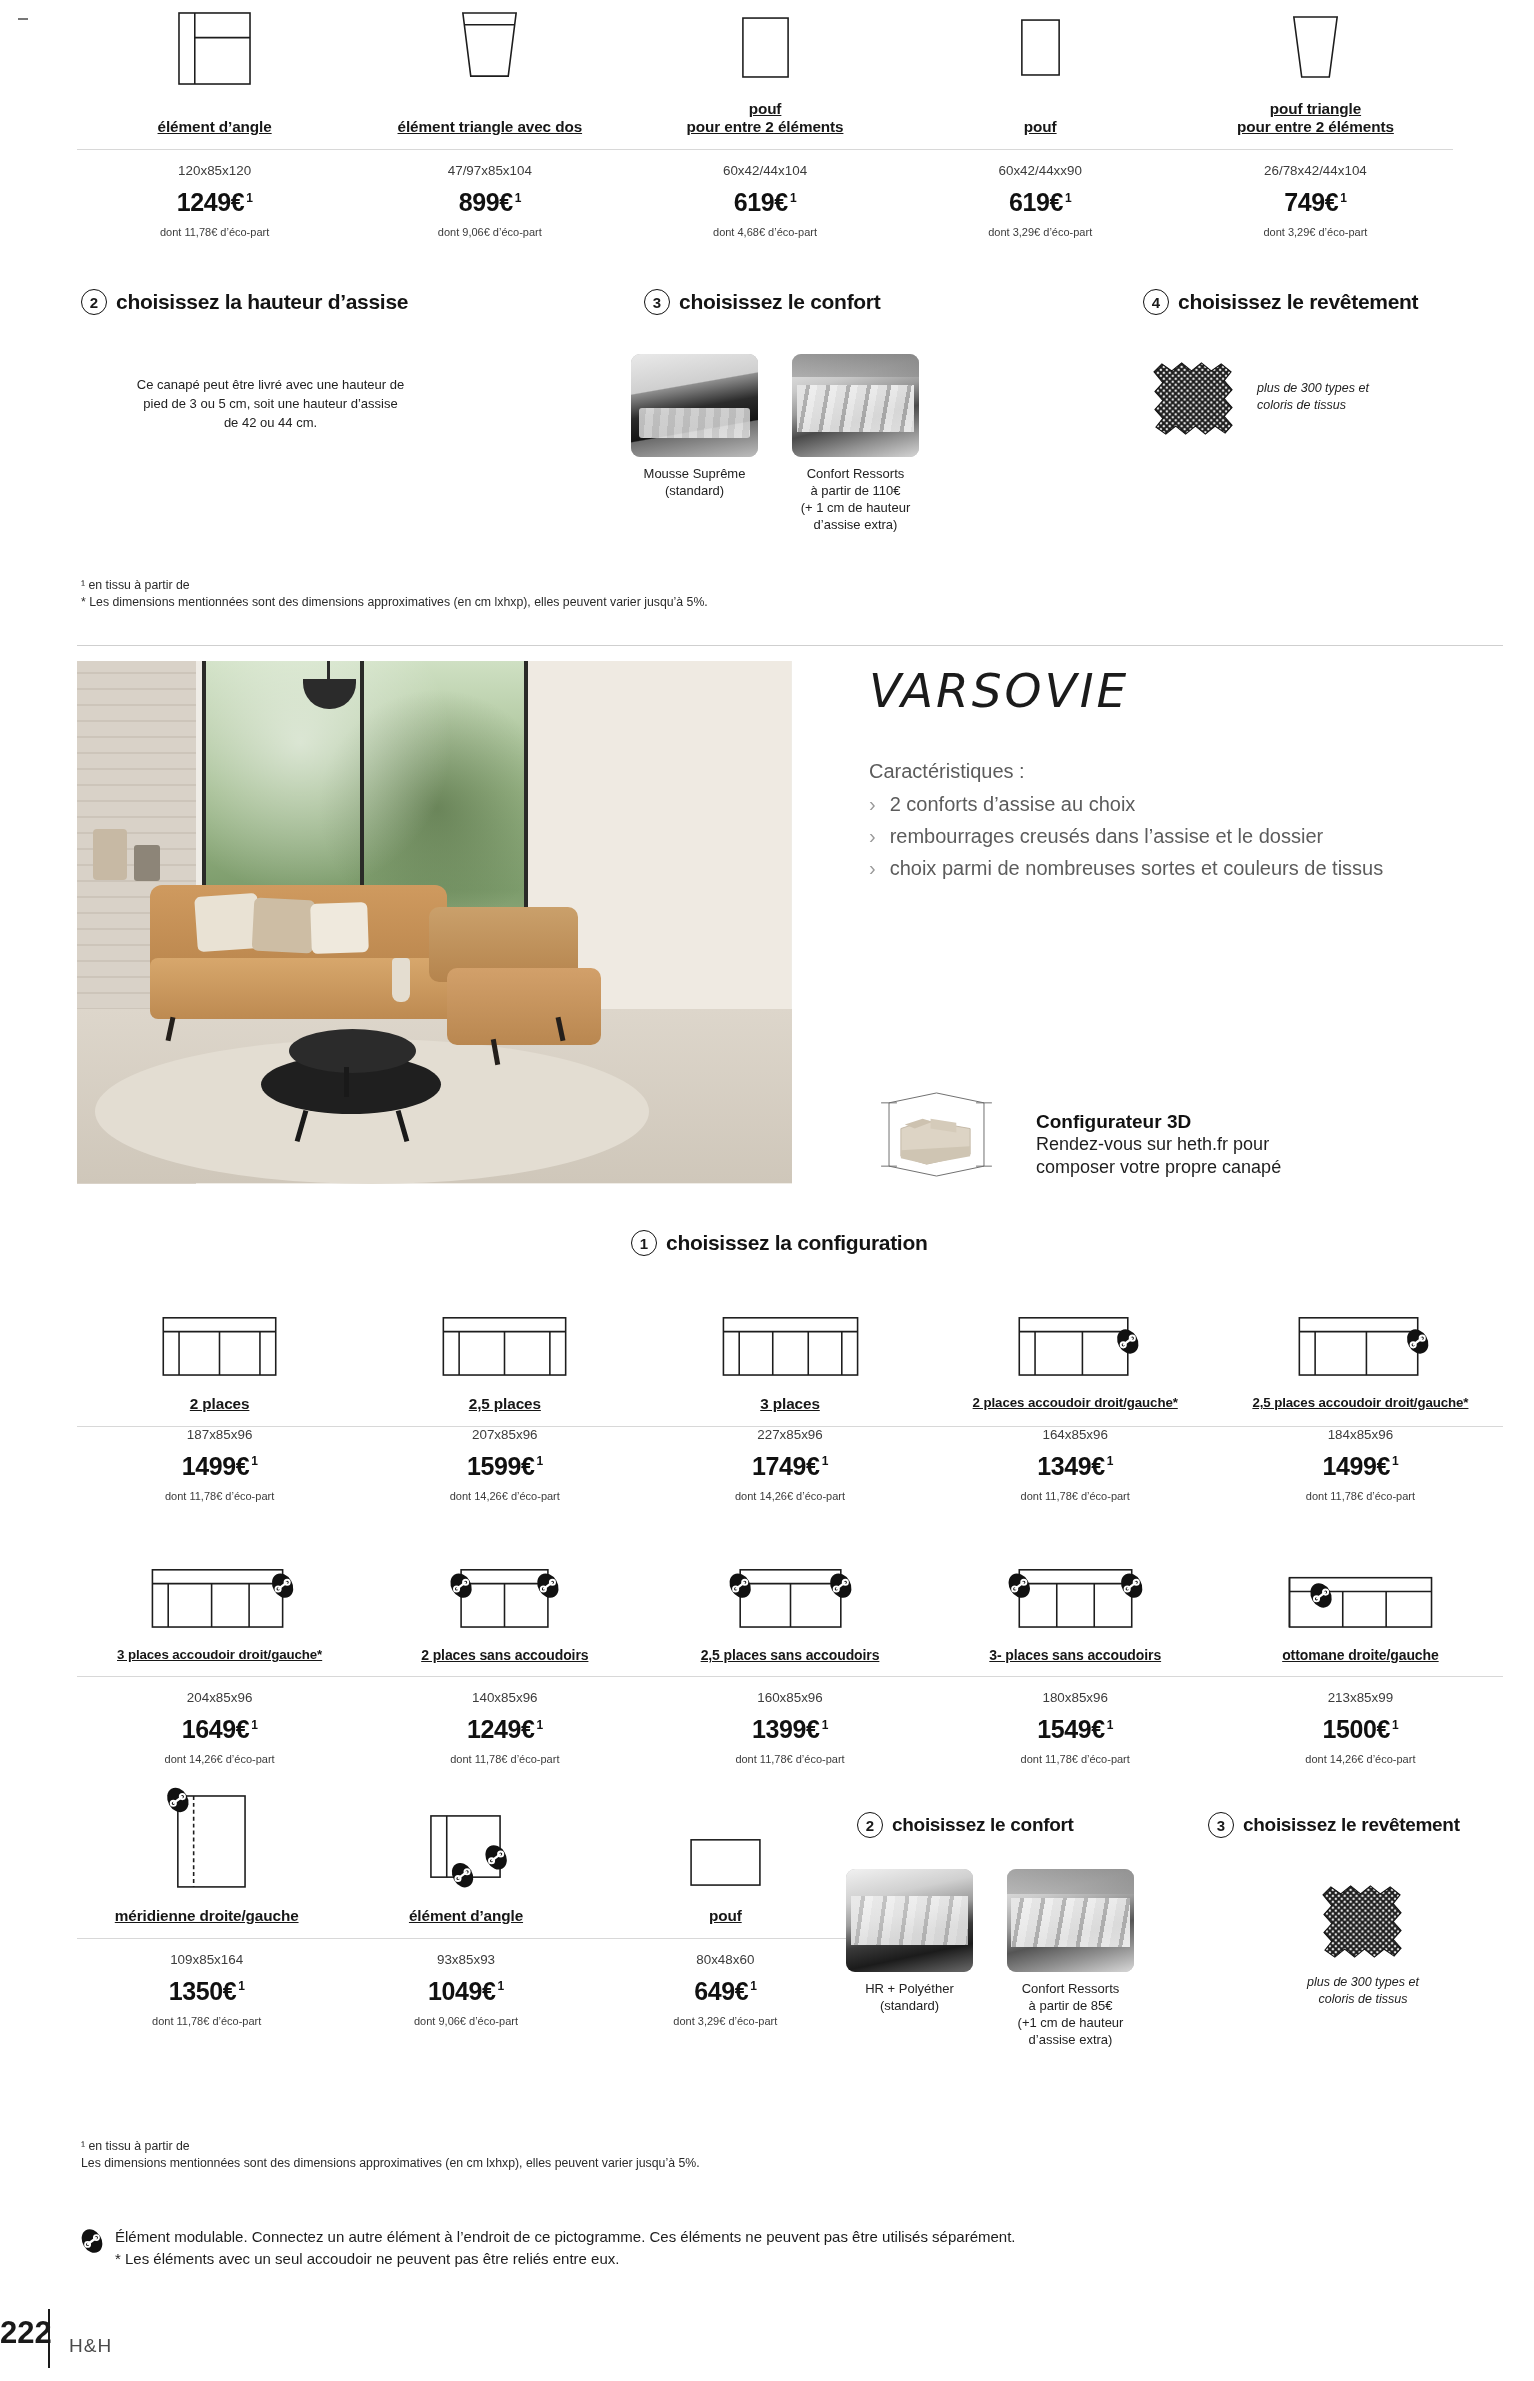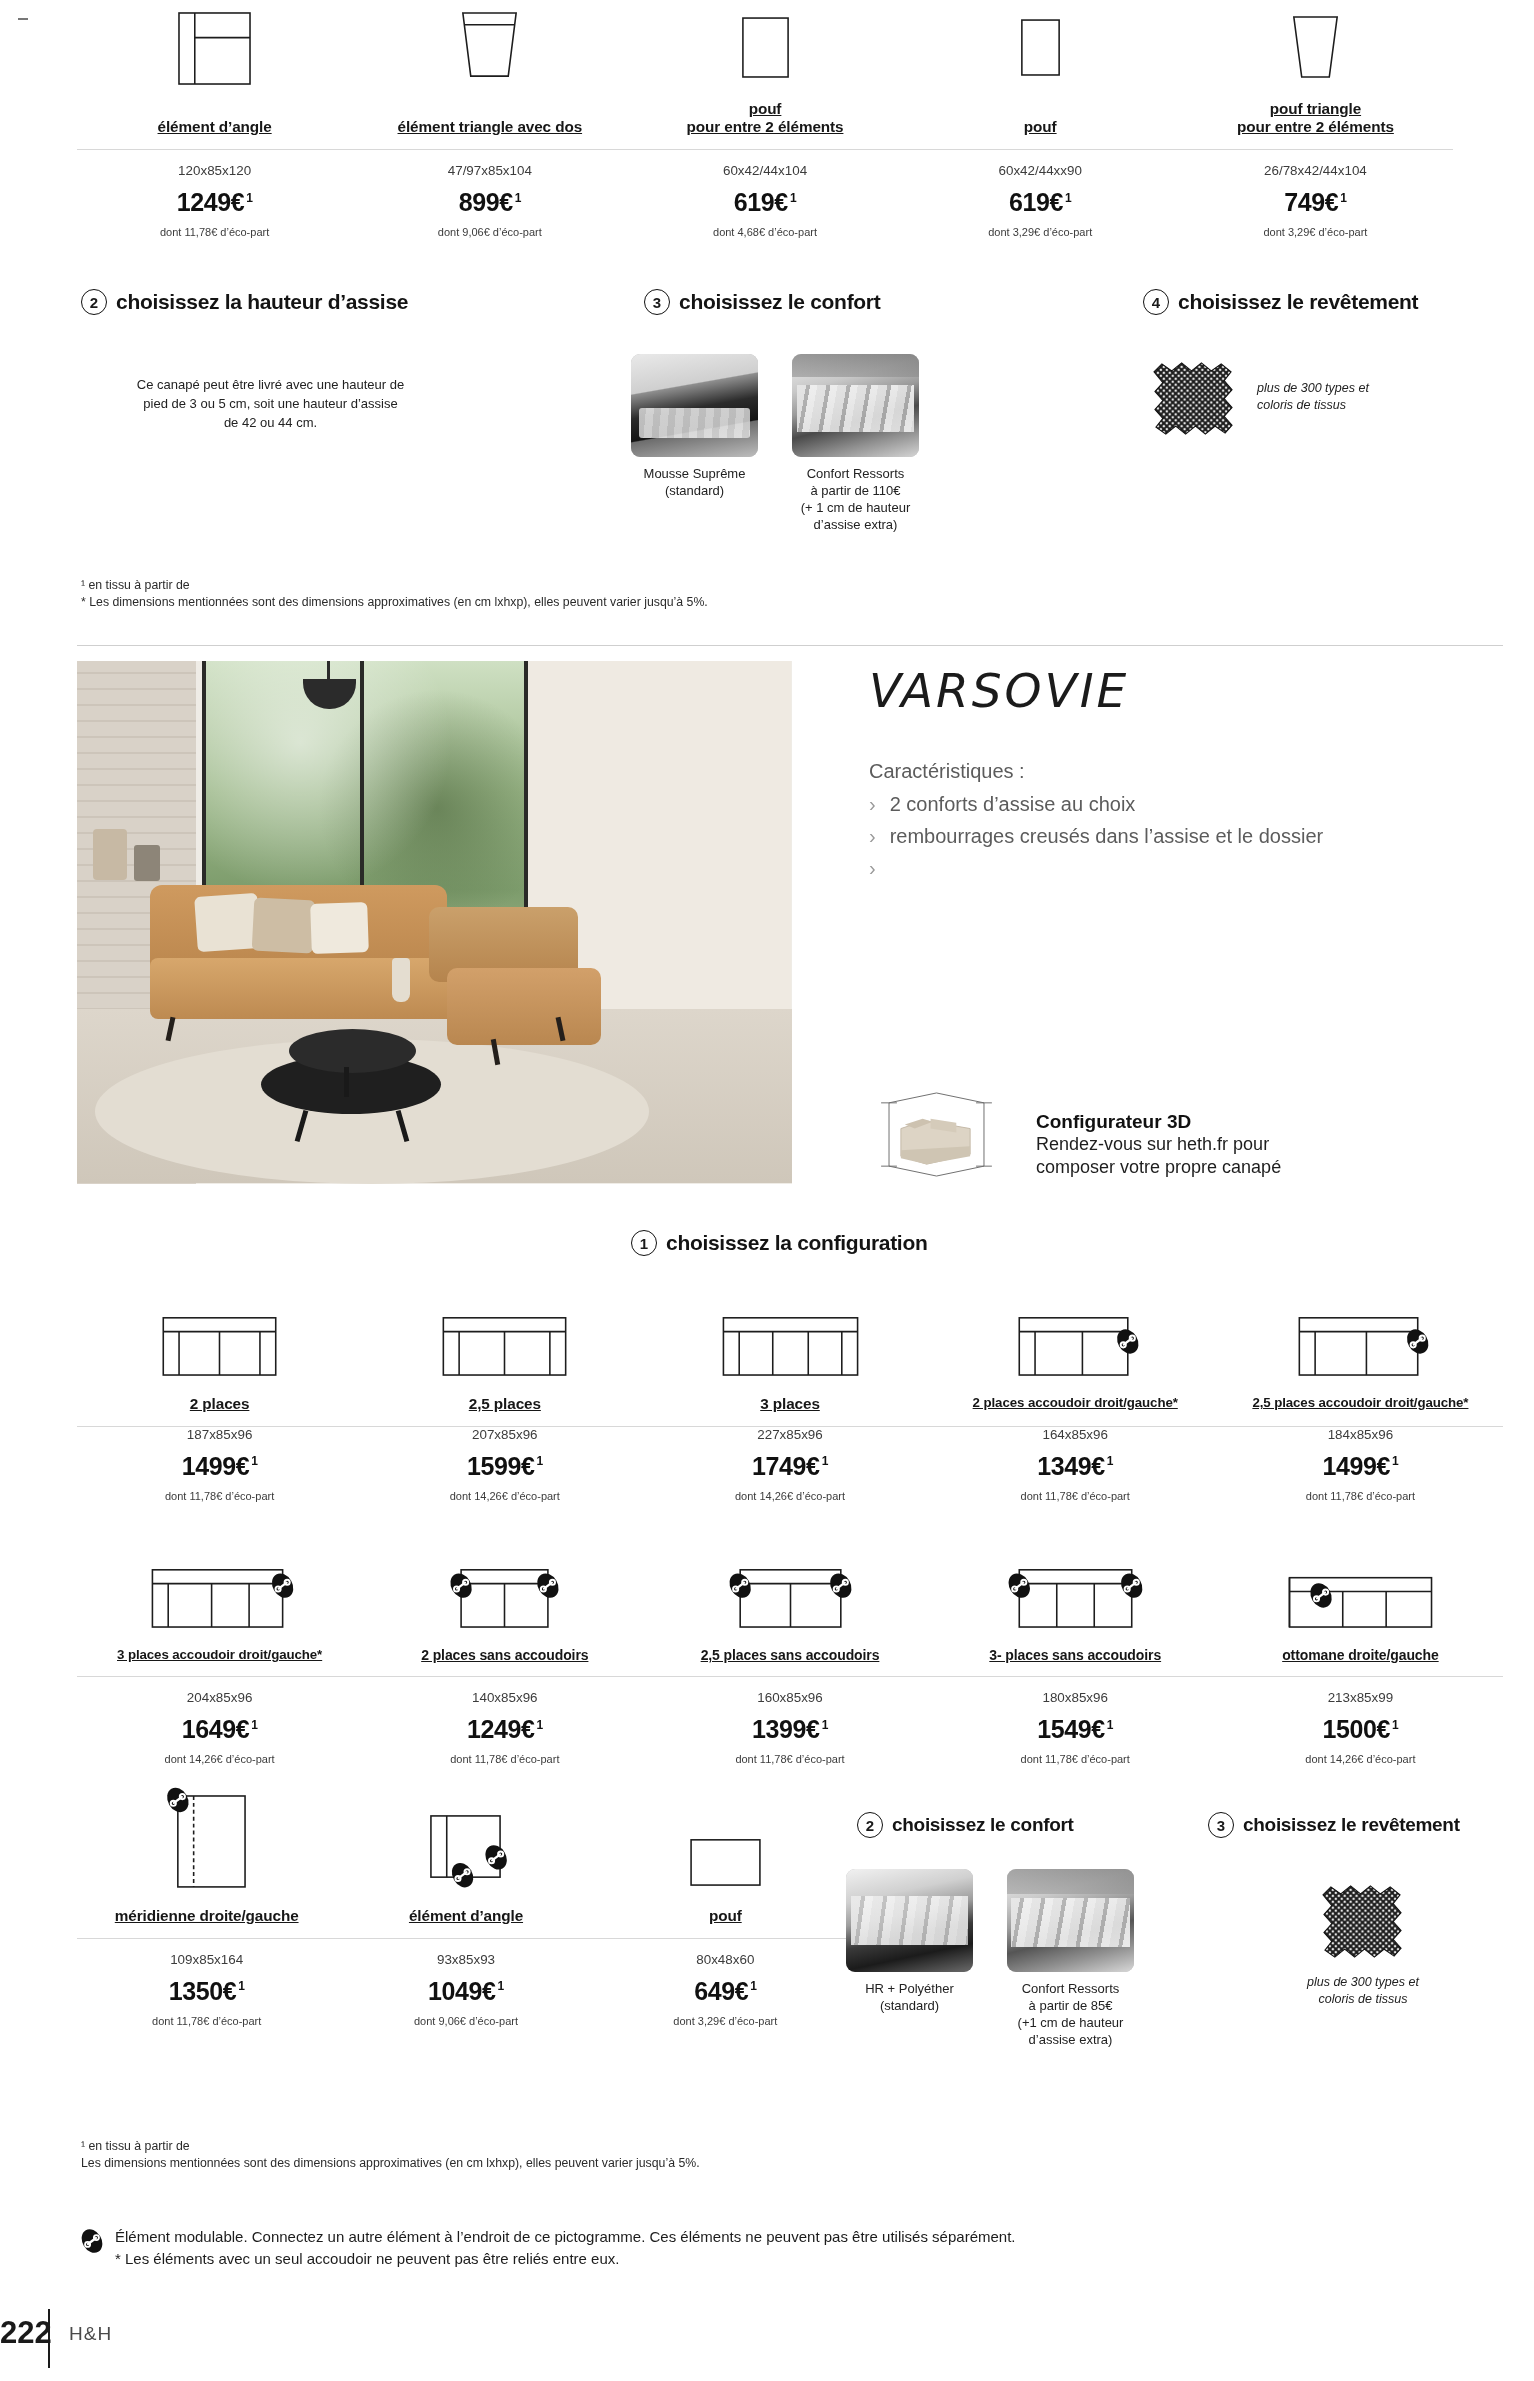--- a/index.html
+++ b/index.html
@@ -342,20 +342,21 @@
     <div class="carac-li" style="margin-top:6px;">
       <span class="chev">›</span>
       <span>2 conforts d’assise au choix</span>
     </div>
     <div class="carac-li" style="margin-top:2px;">
       <span class="chev">›</span>
       <span>rembourrages creusés dans l’assise et le dossier</span>
     </div>
     <div class="carac-li" style="margin-top:2px;">
       <span class="chev">›</span>
+      <span>choix parmi de nombreuses sortes et couleurs de tissus</span>
     </div>
   </div>
 
   <div style="position:absolute;left:871px;top:1089px;display:flex;gap:34px;align-items:flex-start;">
     <div style="width:131px;height:91px;position:relative;">
       <svg width="131" height="91" viewBox="0 0 132 92">
         <g stroke="#6f6f6f" stroke-width="1" fill="none">
           <path d="M18 14 L18 78 M114 14 L114 78"></path>
           <path d="M10 14 L26 14 M106 14 L122 14 M10 78 L26 78 M106 78 L122 78"></path>
           <path d="M18 14 L66 4 L114 14"></path>
@@ -870,17 +871,17 @@
     </div>
     <div>
       <div class="legend">Élément modulable. Connectez un autre élément à l’endroit de ce pictogramme. Ces éléments ne peuvent pas être utilisés séparément.</div>
       <div class="legend">* Les éléments avec un seul accoudoir ne peuvent pas être reliés entre eux.</div>
     </div>
   </div>
 
   <div style="position:absolute;left:0;top:2315px;width:100%;">
     <div class="pagenum" style="position:absolute;left:0px;top:0px;">222</div>
     <div style="position:absolute;left:48px;top:-6px;width:2px;height:59px;background:#1a1a1a;"></div>
-    <div class="brand" style="position:absolute;left:69px;top:8px;">H&amp;H</div>
+    <div class="brand" style="position:absolute;left:69px;top:20px;">H&amp;H</div>
   </div>
 
 </div>
 
 
 </body></html>

